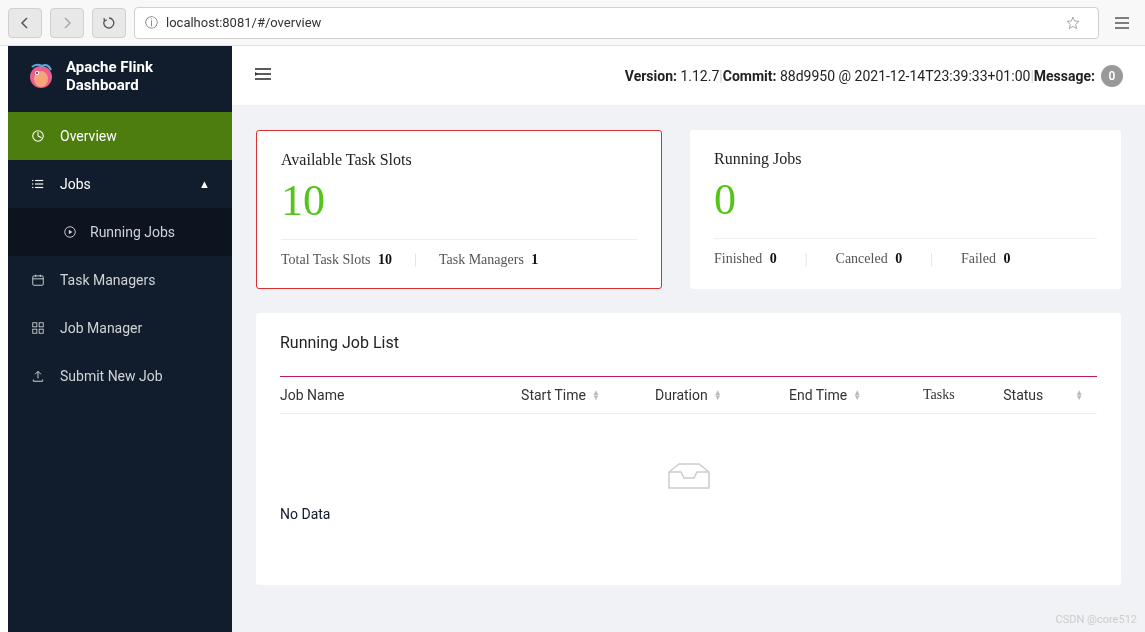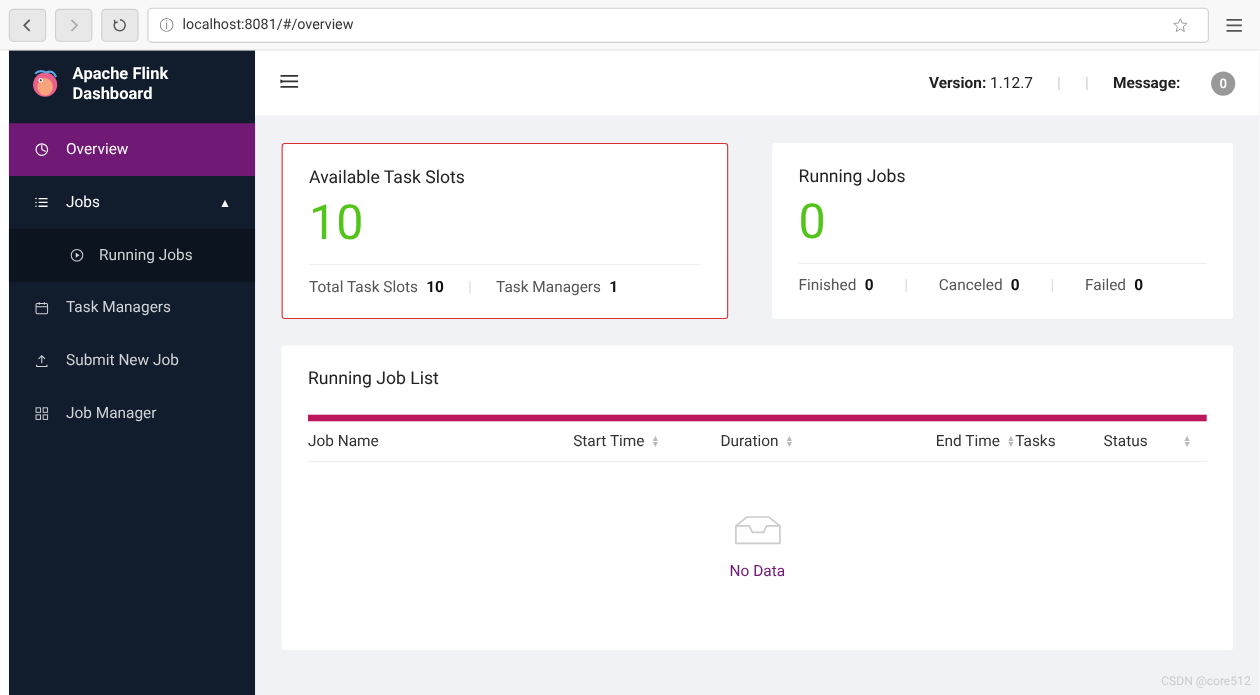--- a/index.html
+++ b/index.html
@@ -14,59 +14,59 @@
     .menu-btn { width: 30px; height: 30px; display: flex; align-items: center; justify-content: center; color: #555; cursor: pointer; }
     
     
     .app { display: flex; height: calc(632px - 46px); }
     .sidebar { width: 224px; background: #111d2c; color: #fff; display: flex; flex-direction: column; }
     .logo-bar { height: 60px; display: flex; align-items: center; padding: 0 18px; gap: 10px; }
     .logo { width: 30px; height: 30px; position: relative; }
     .logo-title { font-weight: 700; font-size: 15px; color: #fff; }
     .nav { padding-top: 6px; }
     .nav-item { height: 48px; display: flex; align-items: center; padding: 0 22px; gap: 14px; font-size: 14px; cursor: pointer; color: #d0d4d9; }
-    .nav-item.active { background: #701a75; color: #fff; }
+    .nav-item.active { background: #4d7c0f; color: #fff; }
     .nav-item.expanded { color: #fff; }
     .nav-sub { height: 48px; display: flex; align-items: center; padding: 0 22px 0 54px; gap: 12px; font-size: 14px; cursor: pointer; color: #cfd3d8; background: #0b141f; }
     .nav-chevron { margin-left: auto; font-size: 11px; }
     .nav-icon { width: 16px; display: inline-flex; justify-content: center; }
     
     .main { flex: 1; display: flex; flex-direction: column; background: #f0f2f5; overflow: hidden; }
-    .header { height: 60px; background: #fff; display: flex; align-items: center; padding: 0 22px; gap: 22px; font-size: 14px; color: #222; border-bottom: 1px solid #eee; }
+    .header { height: 60px; background: #fff; display: flex; align-items: center; padding: 0 22px; font-size: 14px; color: #222; border-bottom: 1px solid #eee; }
     .header-sep { color: #ccc; }
     .header b { font-weight: 700; }
     .header-msg-badge { min-width: 22px; height: 22px; border-radius: 11px; background: #999; color: #fff; display: inline-flex; align-items: center; justify-content: center; font-size: 12px; font-weight: 600; margin-left: 6px; }
     .hamburger { font-size: 16px; color: #333; cursor: pointer; margin-right: auto; }
     
     .content { padding: 24px; display: flex; flex-direction: column; gap: 24px; }
-    .cards-row { display: flex; gap: 40px; }
+    .cards-row { display: flex; gap: 28px; font-family: Liberation Serif, serif; }
     .card { background: #fff; border-radius: 3px; padding: 20px 24px; }
     .card-slots { flex: 0 0 406px; border: 1px solid #d93030; }
     .card-slots-inner { }
     .card-title { font-size: 16px; color: #222; margin-bottom: 8px; }
     .big-num { font-size: 44px; color: #52c41a; font-weight: 400; line-height: 1.1; }
     .divider { border-top: 1px solid #eee; margin: 14px 0 12px; }
     .card-meta { display: flex; gap: 22px; font-size: 14px; color: #555; align-items: center; }
     .card-meta .msep { color: #ddd; }
     .card-meta b { color: #111; font-weight: 700; margin-left: 4px; }
     .card-jobs { flex: 1; }
     .card-jobs .card-meta { gap: 28px; }
     
     .panel { background: #fff; border-radius: 3px; padding: 20px 24px 53px; }
     .panel-title { font-size: 16px; color: #222; margin-bottom: 24px; }
-    .table-head { display: flex; padding: 10px 0; border-top: 6px solid #be185d; border-bottom: 1px solid #eee; font-size: 14px; color: #333; }
+    .table-head { display: flex; padding: 10px 0; border-top: 1px solid #be185d; border-bottom: 1px solid #eee; font-size: 14px; color: #333; }
     .th { display: flex; align-items: center; gap: 6px; }
     .th-jobname { flex: 1.8; }
     .th-start { flex: 1; justify-content: flex-start; }
     .th-duration { flex: 1; }
-    .th-end { flex: 1; justify-content: flex-end; }
-    .th-tasks { flex: 0.6; }
+    .th-end { flex: 1; }
+    .th-tasks { flex: 0.6; font-family: Liberation Serif, serif; }
     .th-status { flex: 0.7; gap: 32px; }
     .sorter { display: flex; flex-direction: column; font-size: 8px; color: #bbb; line-height: 0.7; }
-    .no-data { text-align: center; padding: 40px 0 10px; color: #701a75; }
+    .no-data { text-align: left; padding: 40px 0 10px; color: #0f172a; }
     .no-data-icon { width: 60px; height: 40px; margin: 0 auto 12px; }
     .no-data-text { font-size: 14px; }
     
     .watermark { position: fixed; right: 8px; bottom: 6px; font-size: 11px; color: #ccc; text-align: center; }
     .white-strip { position: absolute; left: 0; top: 46px; bottom: 0; width: 8px; background: #fff; z-index: 5;}
   </style>
 </head>
 <body>
 
 <div class="browser-bar">
@@ -161,52 +161,53 @@
               <line x1="3" y1="10" x2="21" y2="10" stroke="#cfd3d8" stroke-width="1.6"></line>
               <line x1="8" y1="3" x2="8" y2="7" stroke="#cfd3d8" stroke-width="1.6"></line>
               <line x1="16" y1="3" x2="16" y2="7" stroke="#cfd3d8" stroke-width="1.6"></line>
             </svg>
         </span>
         <span>Task Managers</span>
       </div>
       <div class="nav-item">
         <span class="nav-icon">
           <svg width="14" height="14" viewBox="0 0 24 24">
-              <path d="M12 16 L12 4 M7 9 L12 4 L17 9" fill="none" stroke="#cfd3d8" stroke-width="1.7"></path>
-              <path d="M4 18 L4 21 L20 21 L20 18" fill="none" stroke="#cfd3d8" stroke-width="1.7"></path>
-            </svg>
-        </span>
-        <span>Submit New Job</span>
-      </div>
-      <div class="nav-item">
-        <span class="nav-icon">
-          <svg width="14" height="14" viewBox="0 0 24 24">
               <rect x="3" y="3" width="7" height="7" fill="none" stroke="#cfd3d8" stroke-width="1.5"></rect>
               <rect x="14" y="3" width="7" height="7" fill="none" stroke="#cfd3d8" stroke-width="1.5"></rect>
               <rect x="3" y="14" width="7" height="7" fill="none" stroke="#cfd3d8" stroke-width="1.5"></rect>
               <rect x="14" y="14" width="7" height="7" fill="none" stroke="#cfd3d8" stroke-width="1.5"></rect>
             </svg>
         </span>
         <span>Job Manager</span>
+      </div>
+      <div class="nav-item">
+        <span class="nav-icon">
+          <svg width="14" height="14" viewBox="0 0 24 24">
+              <path d="M12 16 L12 4 M7 9 L12 4 L17 9" fill="none" stroke="#cfd3d8" stroke-width="1.7"></path>
+              <path d="M4 18 L4 21 L20 21 L20 18" fill="none" stroke="#cfd3d8" stroke-width="1.7"></path>
+            </svg>
+        </span>
+        <span>Submit New Job</span>
       </div>
     </nav>
   </aside>
 
   <main class="main">
     <div class="header">
       <span class="hamburger">
         <svg width="18" height="16" viewBox="0 0 18 16">
             <line x1="1" y1="3" x2="17" y2="3" stroke="#333" stroke-width="1.6"></line>
             <line x1="1" y1="8" x2="17" y2="8" stroke="#333" stroke-width="1.6"></line>
             <line x1="1" y1="13" x2="17" y2="13" stroke="#333" stroke-width="1.6"></line>
             <path d="M1 6 L4 8 L1 10 Z" fill="#333"></path>
           </svg>
       </span>
       <span><b>Version:</b> <span>1.12.7</span></span>
       <span class="header-sep">|</span>
+      <span><b>Commit:</b> <span>88d9950 @ 2021-12-14T23:39:33+01:00</span></span>
       <span class="header-sep">|</span>
       <span><b>Message:</b></span>
       <span class="header-msg-badge">0</span>
     </div>
 
     <div class="content">
       <div class="cards-row">
         <div class="card card-slots">
           <div class="card-slots-inner">
             <div class="card-title">Available Task Slots</div>

